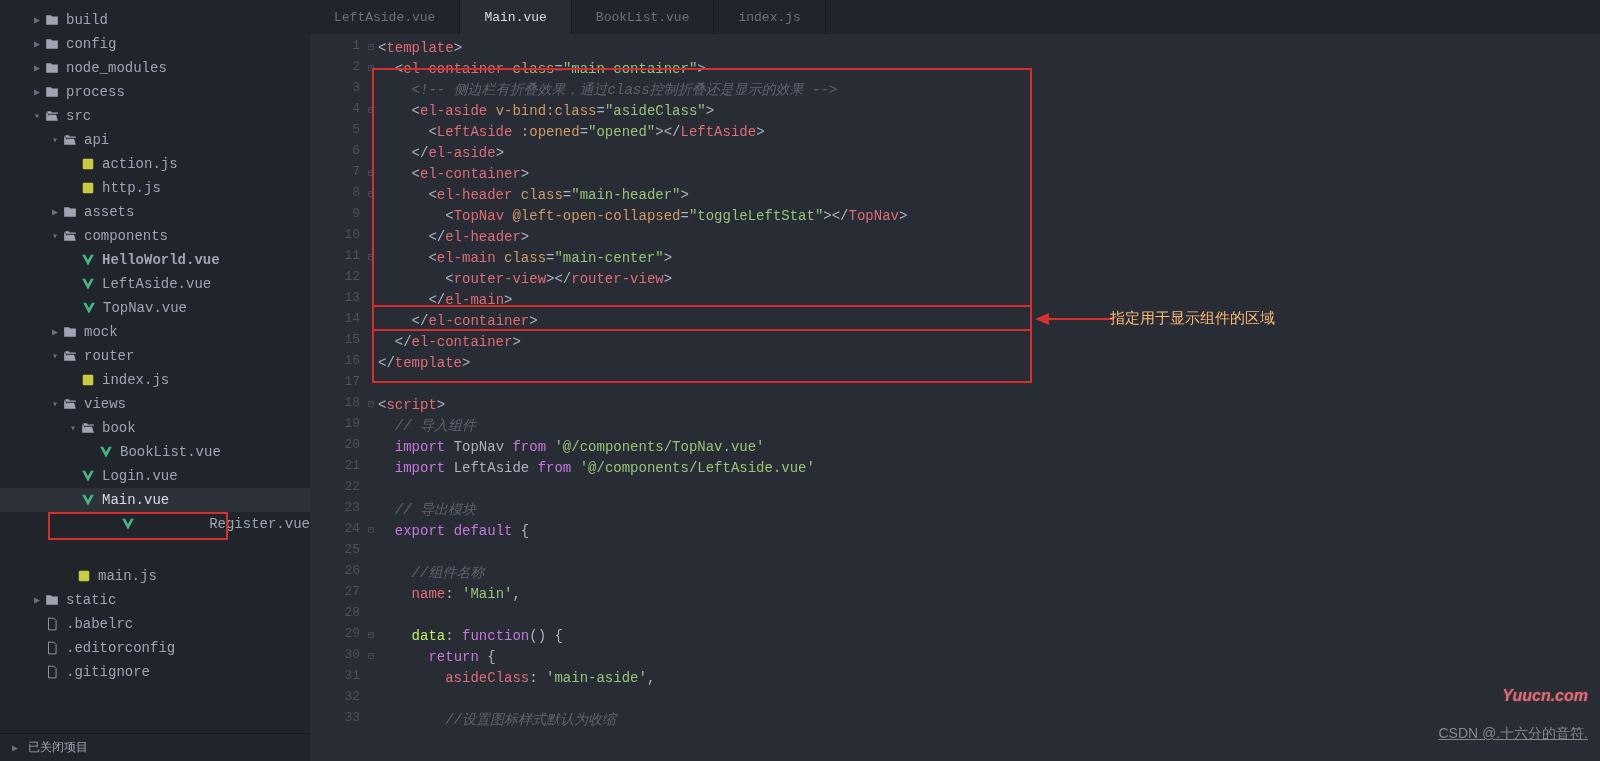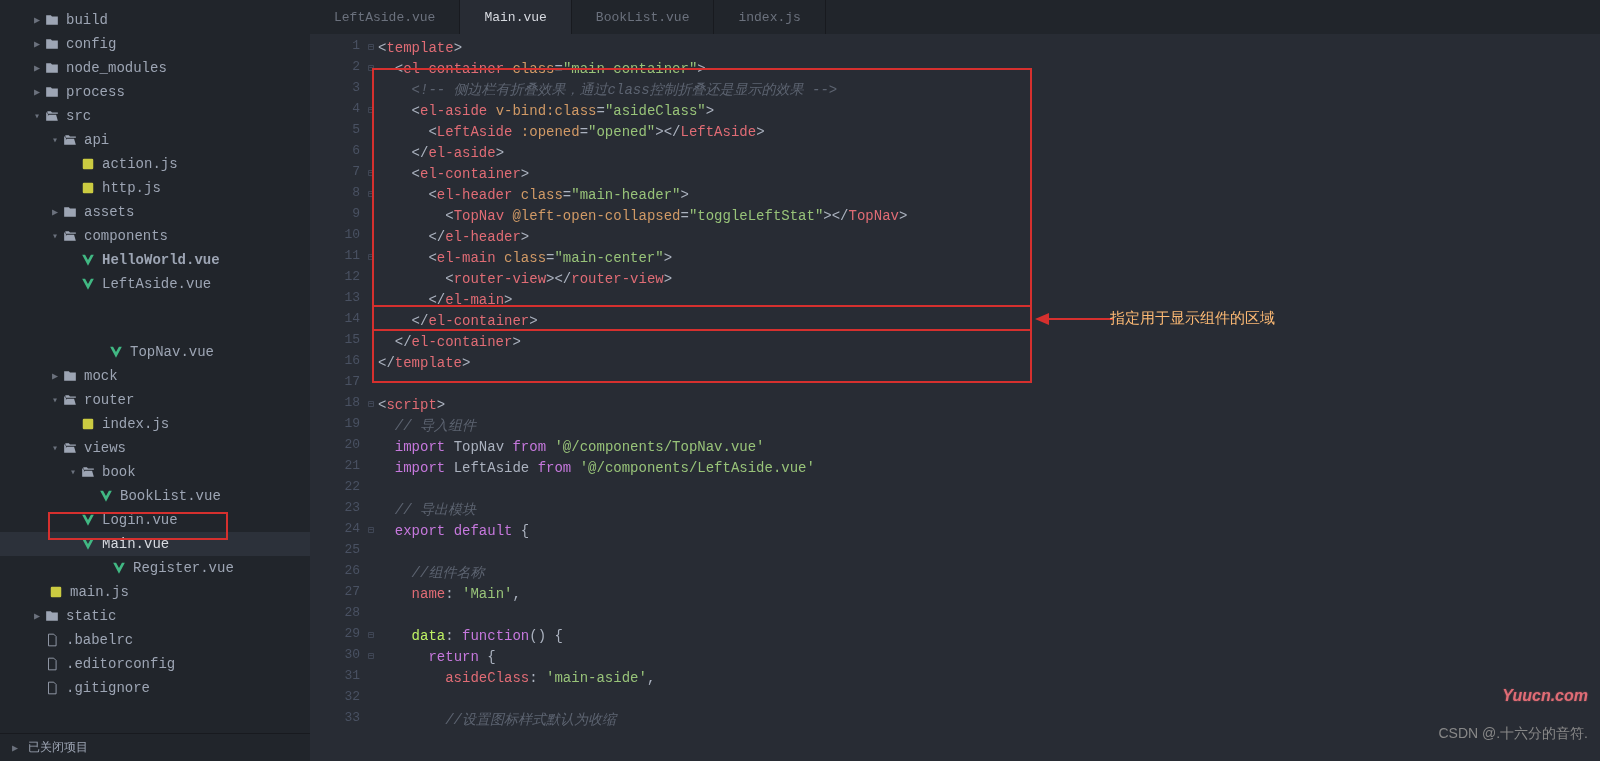--- a/index.html
+++ b/index.html
@@ -143,20 +143,21 @@
   text-shadow: 0 0 2px rgba(224,108,117,0.5);
   font-weight: bold;
 }
 .watermark2 {
   position: absolute;
   right: 12px;
   bottom: 18px;
   color: #888;
   font-size: 14px;
   font-family: "Microsoft YaHei", sans-serif;
+  text-decoration: underline;
 }
 </style>
 </head>
 <body>
 
 <div class="app">
   <div class="sidebar">
     <div class="tree" id="tree">
         <div class="tree-row" style="padding-left: 32px;">
           <span class="arrow">▶</span>
@@ -259,21 +260,21 @@
         </div>
         <div class="tree-row" style="padding-left: 68px;">
           <span class="arrow"></span>
           <span class="icon vue">
             <svg viewBox="0 0 24 24">
               <path d="M2 3h5l5 9 5-9h5L12 22 2 3z"></path>
             </svg>
           </span>
           <span class="label">LeftAside.vue</span>
         </div>
-        <div class="tree-row" style="padding-left: 96px; margin-top: 44px;">
+        <div class="tree-row" style="padding-left: 69px;">
           <span class="arrow"></span>
           <span class="icon vue">
             <svg viewBox="0 0 24 24">
               <path d="M2 3h5l5 9 5-9h5L12 22 2 3z"></path>
             </svg>
           </span>
           <span class="label">TopNav.vue</span>
         </div>
         <div class="tree-row" style="padding-left: 50px;">
           <span class="arrow">▶</span>
@@ -340,30 +341,30 @@
         </div>
         <div class="tree-row active" style="padding-left: 68px;">
           <span class="arrow"></span>
           <span class="icon vue">
             <svg viewBox="0 0 24 24">
               <path d="M2 3h5l5 9 5-9h5L12 22 2 3z"></path>
             </svg>
           </span>
           <span class="label">Main.vue</span>
         </div>
-        <div class="tree-row" style="padding-left: 99px;">
+        <div class="tree-row" style="padding-left: 40px; justify-content: space-between;">
           <span class="arrow"></span>
           <span class="icon vue">
             <svg viewBox="0 0 24 24">
               <path d="M2 3h5l5 9 5-9h5L12 22 2 3z"></path>
             </svg>
           </span>
           <span class="label">Register.vue</span>
         </div>
-        <div class="tree-row" style="padding-left: 36px;">
+        <div class="tree-row" style="padding-left: 64px; margin-top: 28px;">
           <span class="arrow"></span>
           <span class="icon js">
             <svg viewBox="0 0 24 24">
               <rect x="3" y="3" width="18" height="18" rx="2"></rect>
             </svg>
           </span>
           <span class="label">main.js</span>
         </div>
         <div class="tree-row" style="padding-left: 32px;">
           <span class="arrow">▶</span>

